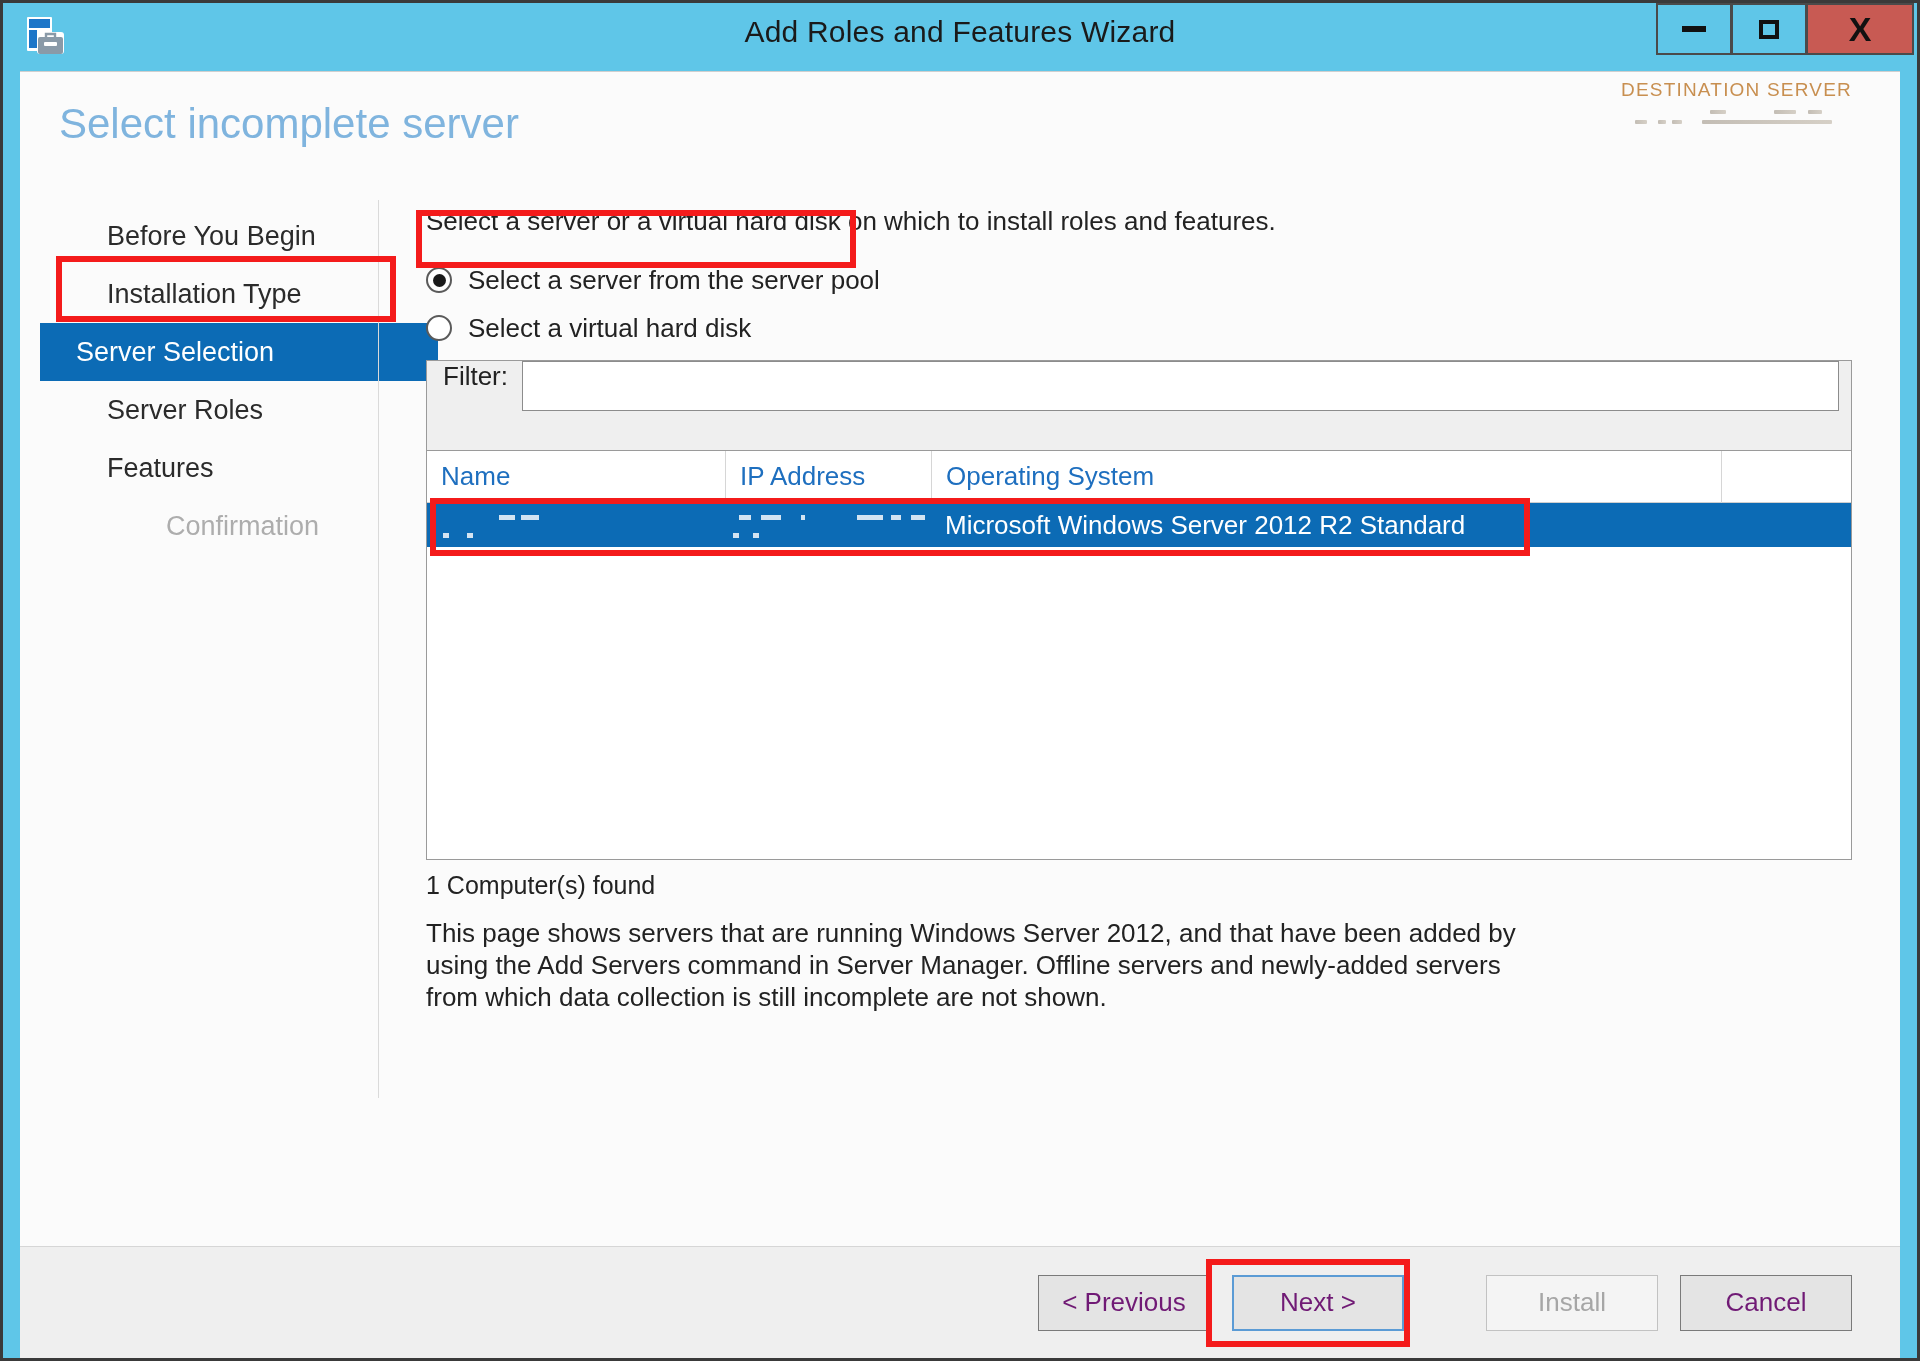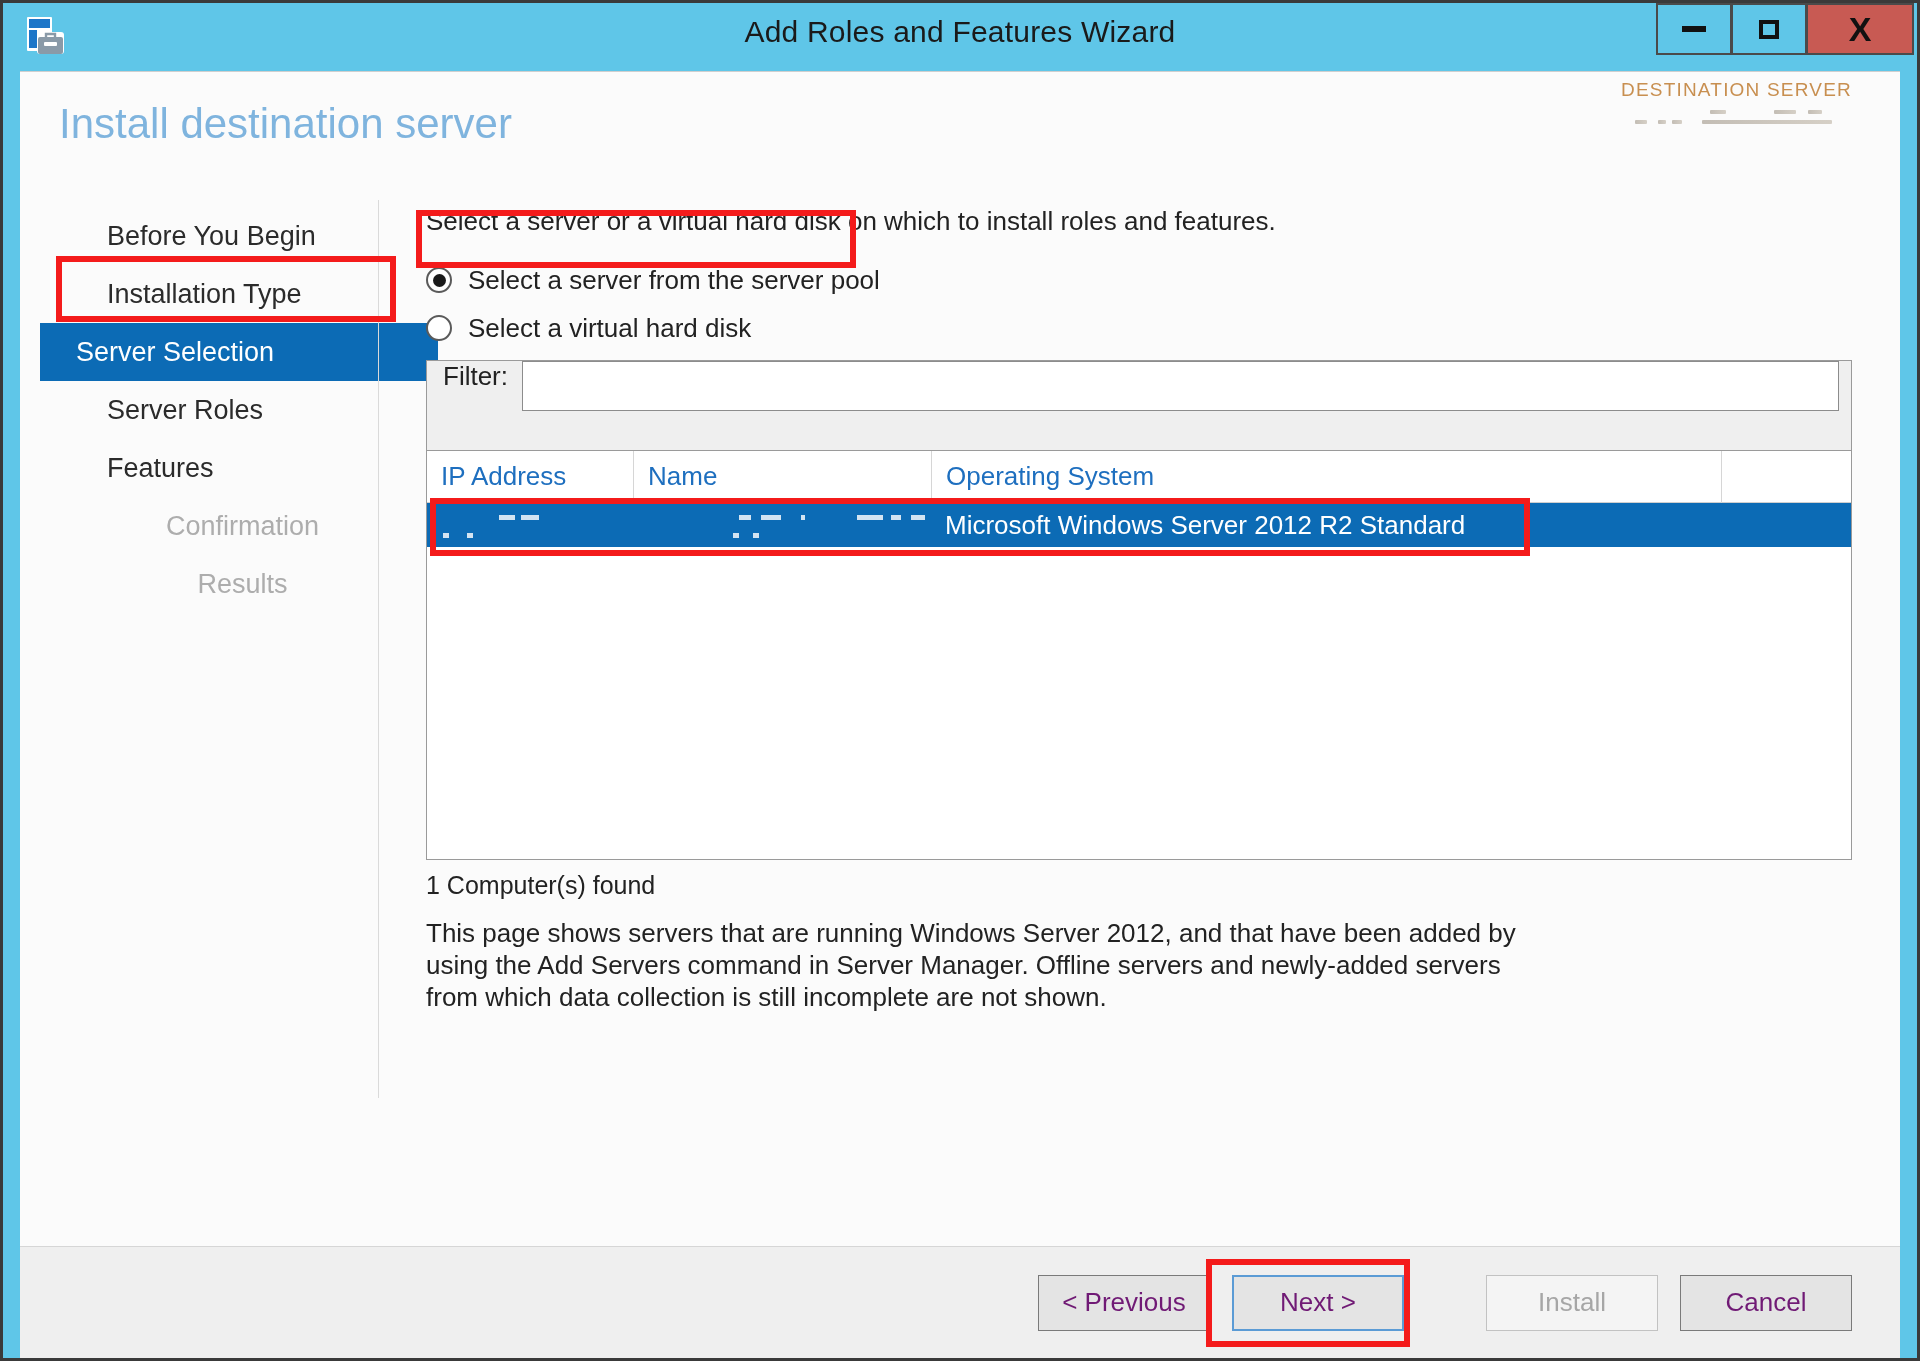--- a/index.html
+++ b/index.html
@@ -361,21 +361,21 @@
       </div>
       <div class="win-btn close">
         <span class="glyph-close">X</span>
       </div>
     </div>
   </div>
 
   <div class="card">
 
     <div class="page-header">
-      <div class="page-title">Install destination server</div>
+      <div class="page-title">Select incomplete server</div>
       <div class="dest-block">
         <div class="dest-label">DESTINATION SERVER</div>
         <div class="dest-redacted">
           <i style="right:126px; top:2px; width:16px;"></i>
           <i style="right:30px;  top:2px; width:14px;"></i>
           <i style="right:56px;  top:2px; width:22px;"></i>
           <i style="right:170px; top:12px; width:10px;"></i>
           <i style="right:186px; top:12px; width:8px;"></i>
           <i style="right:205px; top:12px; width:12px;"></i>
           <i style="right:20px;  top:12px; width:130px;"></i>
@@ -397,23 +397,20 @@
         </div>
         <div class="nav-item">
           <span>Server Roles</span>
         </div>
         <div class="nav-item">
           <span>Features</span>
         </div>
         <div class="nav-item disabled">
           <span>Confirmation</span>
         </div>
-        <div class="nav-item disabled">
-          <span>Results</span>
-        </div>
         <div class="divider-v"></div>
       </div>
 
       <div class="content">
 
         <div class="intro-line">Select a server or a virtual hard disk on which to install roles and features.</div>
 
         <div class="radio-row">
           <span class="radio checked"></span>
           <span class="radio-label">Select a server from the server pool</span>
@@ -427,22 +424,22 @@
 
         <div class="pool-box">
 
           <div class="filter-row">
             <span class="filter-label">Filter:</span>
             <input class="filter-input" type="text" value="" style="">
           </div>
 
           <div class="table-wrap">
             <div class="thead">
+              <div class="th c-name">Name</div>
               <div class="th c-ip">IP Address</div>
-              <div class="th c-name">Name</div>
               <div class="th c-os">Operating System</div>
               <div class="th c-extra"></div>
             </div>
 
             <div class="trow">
               <div class="td c-name">
                 <span class="redact">
                   <i style="left:58px; top:12px; width:16px;"></i>
                   <i style="left:80px; top:12px; width:18px;"></i>
                   <i style="left:2px;  top:30px; width:6px;"></i>

